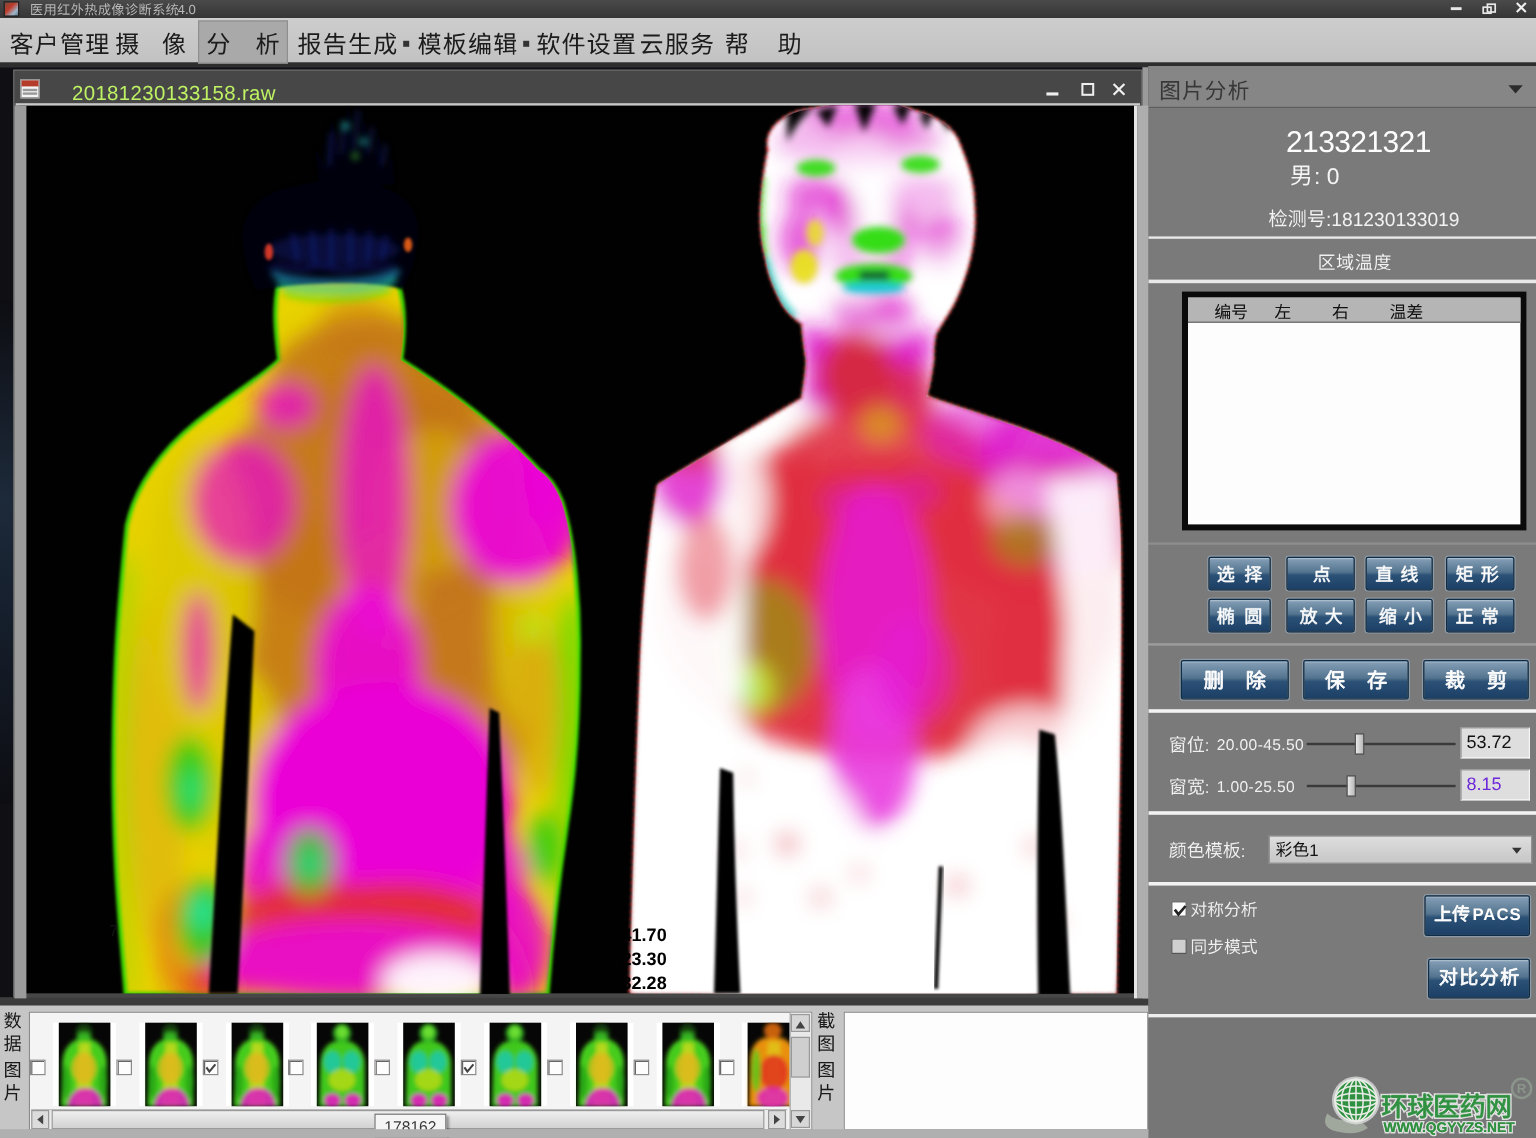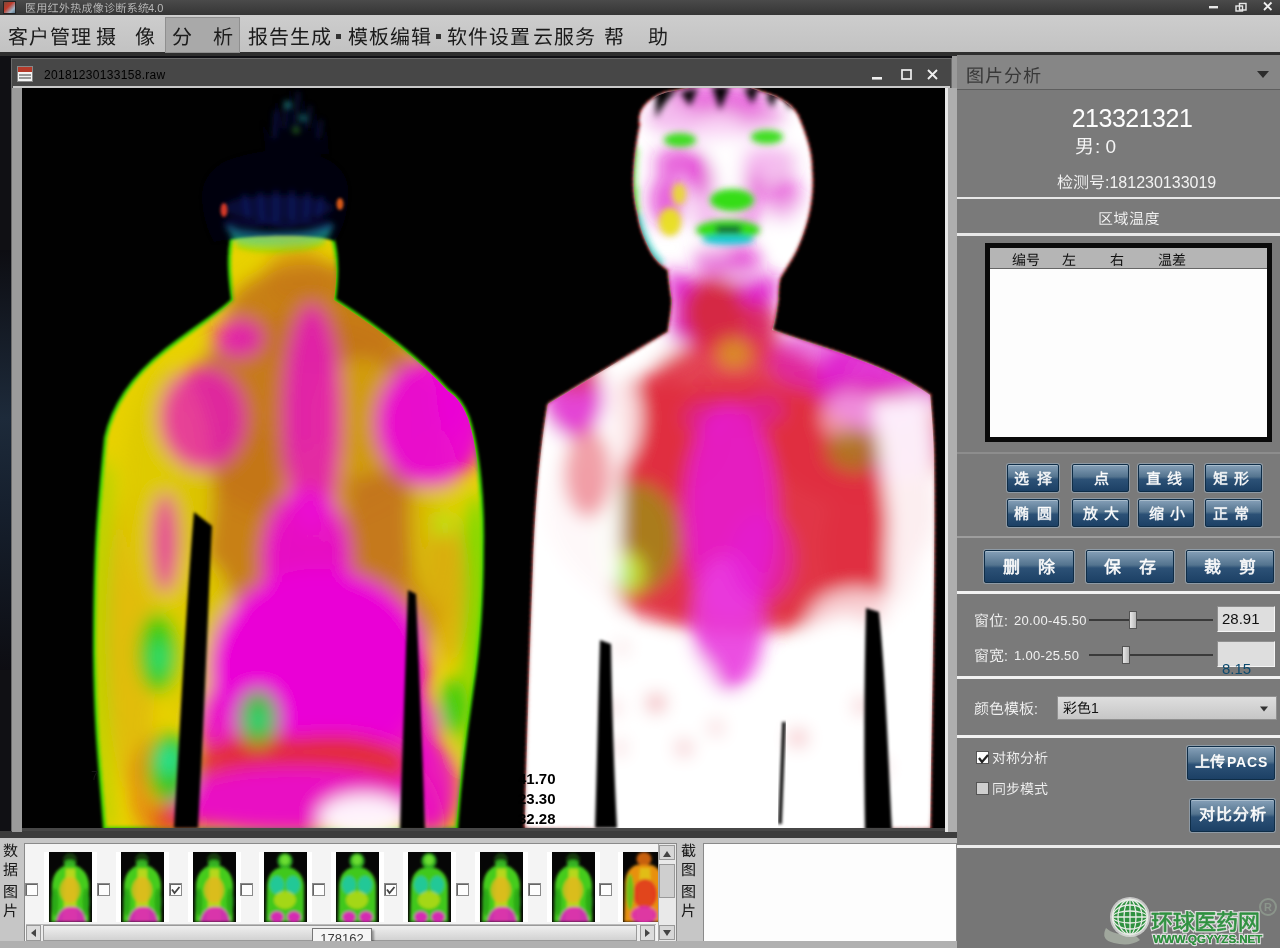--- a/index.html
+++ b/index.html
@@ -112,21 +112,21 @@
 <div class="abs" style="left:0;top:15px;width:1280px;height:37px;background:linear-gradient(#cdcdcd,#c2c2c2)"></div>
 <div class="abs" style="left:0;top:52px;width:1280px;height:4px;background:#2e2e2e"></div>
 <div class="abs" style="left:165px;top:17px;width:75px;height:36px;background:#a9a9a9;border:1px solid #8f8f8f"></div>
 <div class="abs" style="left:0;top:56px;width:963px;height:776px;background:#101014"></div>
 <div class="abs" style="left:0;top:250px;width:12px;height:420px;background:linear-gradient(#0d0d12,#1d2a3a 40%,#16202e 60%,#0d0d12)"></div>
 <div class="abs" style="left:11px;top:58px;width:941px;height:774px;background:#474747;border:1px solid #6a6a6a"></div>
 <div class="abs" style="left:17px;top:66px;width:16px;height:16px;background:#f4f4f4;border:1px solid #888"></div>
 <div class="abs" style="left:18px;top:67px;width:14px;height:5px;background:#b43a2a"></div>
 <div class="abs" style="left:19px;top:74px;width:12px;height:1.5px;background:#999"></div>
 <div class="abs" style="left:19px;top:77px;width:12px;height:1.5px;background:#999"></div>
-<div class="abs" style="left:44px;top:68px;font-size:12px;color:#000000;letter-spacing:0.3px">20181230133158.raw</div>
+<div class="abs" style="left:60px;top:68px;font-size:17px;color:#bef264;letter-spacing:0.3px">20181230133158.raw</div>
 <svg class="abs" style="left:860px;top:66px" width="90" height="18">
       <rect x="12" y="11" width="10" height="2.6" fill="#efefef"></rect>
       <rect x="42" y="4" width="9" height="9" fill="none" stroke="#efefef" stroke-width="1.7"></rect>
       <path d="M68 4 L77 13 M77 4 L68 13" stroke="#efefef" stroke-width="1.9"></path>
     </svg>
 <div class="abs" style="left:13px;top:86px;width:937px;height:2px;background:#c9c9c9"></div>
 <div class="abs" style="left:12px;top:88px;width:10px;height:744px;background:#9b9b9b;z-index:5"></div>
 <div class="abs" style="left:945px;top:88px;width:3px;height:744px;background:#e6e6e6;z-index:5"></div>
 <div class="abs" style="left:948px;top:88px;width:9px;height:744px;background:#aeaeae;z-index:5"></div>
 <svg class="abs" style="left:16px;top:88px" width="932" height="740" viewBox="0 0 932 740">
@@ -494,22 +494,22 @@
 <div class="abs" style="left:1205px;top:499px;width:57px;height:28px;background:linear-gradient(#86a0b8 0%,#54748f 45%,#2c5176 55%,#1c4065 100%);border:1px solid #0f2d47;box-shadow:0 0 0 1px #8e9aa5, inset 0 1px 0 #a8bccc;border-radius:2px"></div>
 <div class="abs" style="left:957px;top:536px;width:323px;height:2px;background:#9d9d9d"></div>
 <div class="abs" style="left:984px;top:550px;width:90px;height:33px;background:linear-gradient(#86a0b8 0%,#54748f 45%,#2c5176 55%,#1c4065 100%);border:1px solid #0f2d47;box-shadow:0 0 0 1px #8e9aa5, inset 0 1px 0 #a8bccc;border-radius:2px"></div>
 <div class="abs" style="left:1086px;top:550px;width:88px;height:33px;background:linear-gradient(#86a0b8 0%,#54748f 45%,#2c5176 55%,#1c4065 100%);border:1px solid #0f2d47;box-shadow:0 0 0 1px #8e9aa5, inset 0 1px 0 #a8bccc;border-radius:2px"></div>
 <div class="abs" style="left:1186px;top:550px;width:88px;height:33px;background:linear-gradient(#86a0b8 0%,#54748f 45%,#2c5176 55%,#1c4065 100%);border:1px solid #0f2d47;box-shadow:0 0 0 1px #8e9aa5, inset 0 1px 0 #a8bccc;border-radius:2px"></div>
 <div class="abs" style="left:957px;top:591px;width:323px;height:3px;background:#f2f2f2"></div>
 <div class="abs" style="left:1089px;top:619px;width:124px;height:2px;background:#3a3a3a"></div>
 <div class="abs" style="left:1089px;top:654px;width:124px;height:2px;background:#3a3a3a"></div>
 <div class="abs" style="left:1129px;top:611px;width:8px;height:18px;background:linear-gradient(90deg,#e8e8e8,#b8b8b8);border:1px solid #555"></div>
 <div class="abs" style="left:1122px;top:646px;width:8px;height:18px;background:linear-gradient(90deg,#e8e8e8,#b8b8b8);border:1px solid #555"></div>
-<div class="abs" style="left:1217px;top:606px;width:58px;height:26px;background:#dedede;border:1px solid #8f8f8f;border-right-color:#f5f5f5;border-bottom-color:#f5f5f5;font-size:15px;color:#111;padding:3px 0 0 4px">28.91</div>
-<div class="abs" style="left:1217px;top:641px;width:58px;height:26px;background:#dedede;border:1px solid #8f8f8f;border-right-color:#f5f5f5;border-bottom-color:#f5f5f5;font-size:15px;color:#0c4a6e;padding:18px 0 0 4px">8.15</div>
+<div class="abs" style="left:1217px;top:606px;width:58px;height:26px;background:#dedede;border:1px solid #8f8f8f;border-right-color:#f5f5f5;border-bottom-color:#f5f5f5;font-size:15px;color:#111;padding:3px 0 0 4px">53.72</div>
+<div class="abs" style="left:1217px;top:641px;width:58px;height:26px;background:#dedede;border:1px solid #8f8f8f;border-right-color:#f5f5f5;border-bottom-color:#f5f5f5;font-size:15px;color:#6d28d9;padding:3px 0 0 4px">8.15</div>
 <div class="abs" style="left:957px;top:676px;width:323px;height:3px;background:#f2f2f2"></div>
 <div class="abs" style="left:1057px;top:696px;width:220px;height:24px;background:linear-gradient(#dedede,#c6c6c6);border:1px solid #909090"></div>
 <svg class="abs" style="left:1258px;top:705px" width="12" height="8">
       <path d="M2 1.5 l4 5 l4 -5 z" fill="#333"></path>
     </svg>
 <div class="abs" style="left:957px;top:735px;width:323px;height:3px;background:#f2f2f2"></div>
 <div class="abs" style="left:976px;top:751px;width:13px;height:13px;background:#fdfdfd;border:1px solid #555"></div>
 <svg class="abs" style="left:976px;top:751px" width="15" height="15">
       <path d="M3 7 l3 4 l6 -7" stroke="#222" stroke-width="2.2" fill="none"></path>
     </svg>

